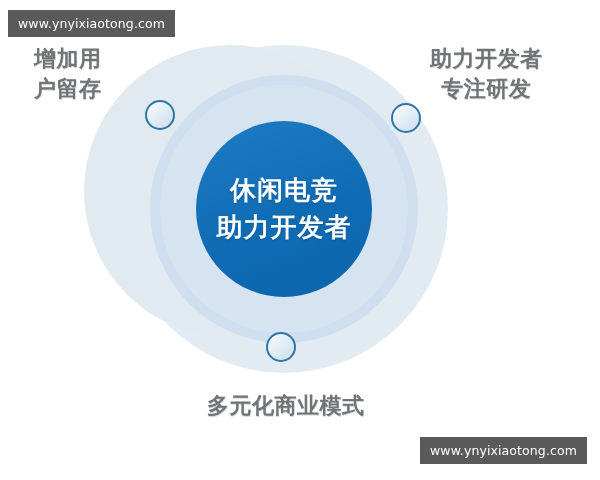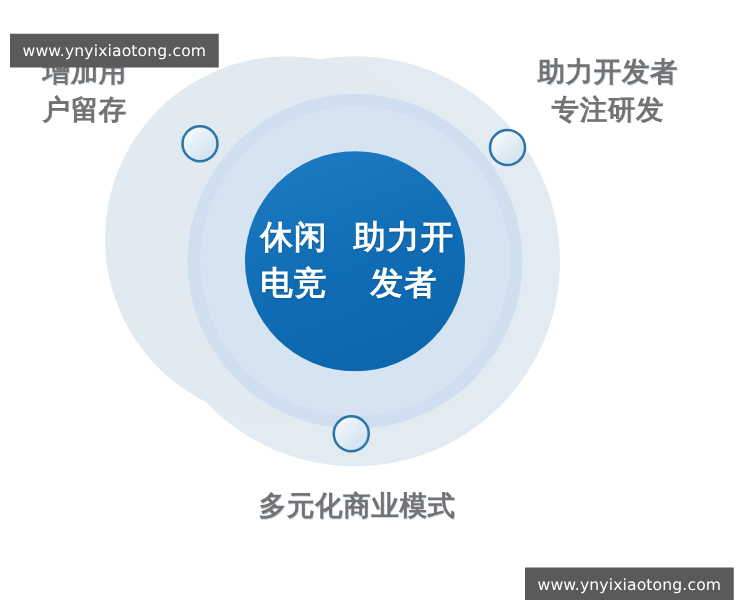--- a/index.html
+++ b/index.html
@@ -23,21 +23,20 @@
     position: absolute;
     background: #5a5a5a;
     color: #ffffff;
     font-family: "DejaVu Sans", sans-serif;
     font-size: 12.5px;
     letter-spacing: 0.1px;
     display: flex;
     align-items: center;
     justify-content: center;
     white-space: nowrap;
-    margin-top: 17px;
   }
   #watermark-top {
     left: 8px;
     top: 10px;
     width: 167px;
     height: 27px;
   }
   #watermark-bottom {
     left: 420px;
     top: 437px;
@@ -79,20 +78,21 @@
     background: #d6e4f2;
   }
   #core-circle {
     left: 196px;
     top: 121px;
     width: 176px;
     height: 176px;
     background: #1070b8;
     background-image: linear-gradient(160deg, #1e7cc4 0%, #0f6cb4 55%, #0c64ab 100%);
     display: flex;
+    flex-direction: column;
     align-items: center;
     justify-content: center;
   }
   .core-line {
     color: #ffffff;
     font-family: "DejaVu Sans", sans-serif;
     font-size: 26px;
     font-weight: bold;
     letter-spacing: 1px;
     line-height: 1.42;

